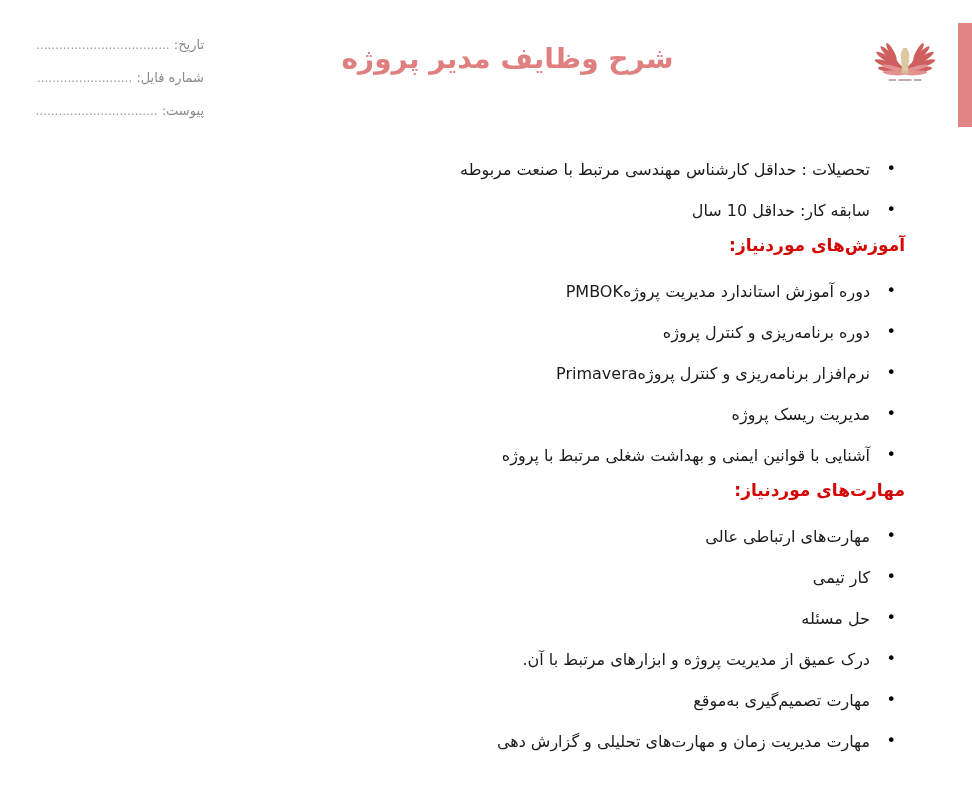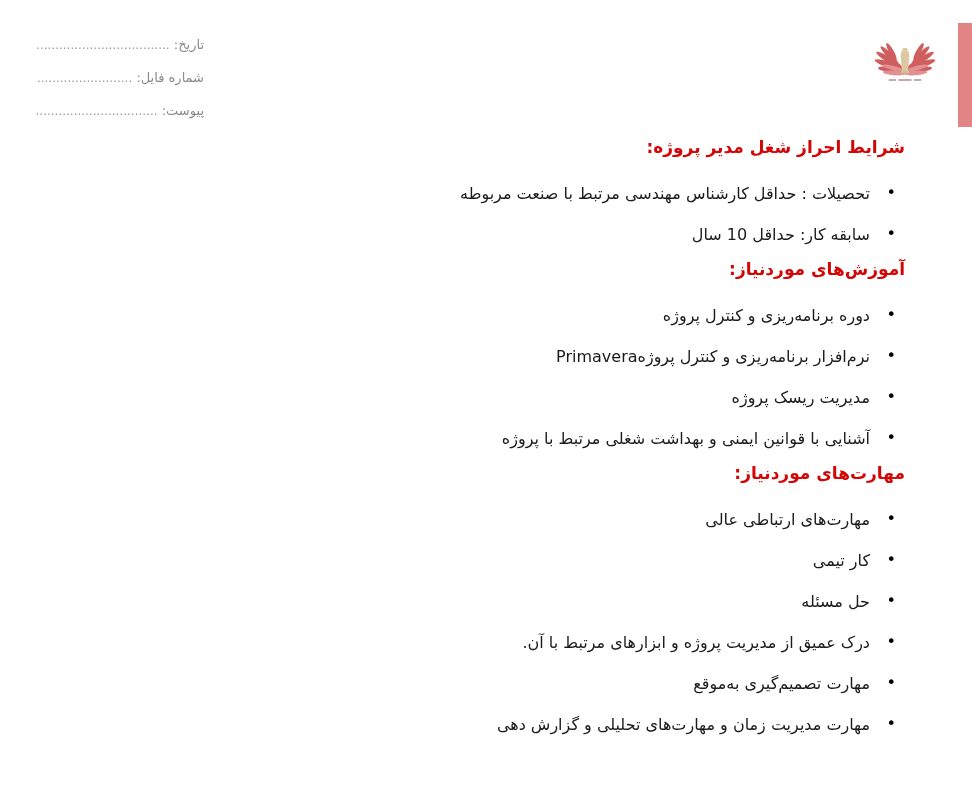--- a/index.html
+++ b/index.html
@@ -108,20 +108,21 @@
     <div class="meta-row">
       <span class="label">شماره فایل:</span>
       <span class="dots">......................................</span>
     </div>
     <div class="meta-row">
       <span class="label">پیوست:</span>
       <span class="dots">......................................</span>
     </div>
   </div>
 
+  <h1 class="doc-title">شرح وظایف مدیر پروژه</h1>
 
   <div class="logo">
     <svg viewBox="0 0 100 66" xmlns="http://www.w3.org/2000/svg">
 
       <g fill="#cf5f5f">
         <ellipse cx="63" cy="33" rx="15" ry="3.0" transform="rotate(-8 63 33)"></ellipse>
         <ellipse cx="65" cy="28" rx="17" ry="3.2" transform="rotate(-18 65 28)"></ellipse>
         <ellipse cx="66" cy="23" rx="16" ry="3.0" transform="rotate(-32 66 23)"></ellipse>
         <ellipse cx="66" cy="18" rx="13" ry="2.7" transform="rotate(-46 66 18)"></ellipse>
         <ellipse cx="64" cy="14" rx="10" ry="2.4" transform="rotate(-60 64 14)"></ellipse>
@@ -152,28 +153,28 @@
         <rect x="43" y="42.5" width="14" height="1.6" rx="0.8"></rect>
         <rect x="59" y="42.5" width="8" height="1.6" rx="0.8"></rect>
       </g>
     </svg>
   </div>
 
   <div class="side-bar"></div>
 
   <div class="content">
 
-    <h2 class="section-heading">شرایط احراز شغل مدیر پروژه:</h2>
     <ul class="bullet-list">
       <li>تحصیلات : حداقل کارشناس مهندسی مرتبط با صنعت مربوطه</li>
       <li>سابقه کار: حداقل 10 سال</li>
     </ul>
 
     <h2 class="section-heading">آموزش‌های موردنیاز:</h2>
     <ul class="bullet-list">
+      <li>دوره آموزش استاندارد مدیریت پروژهPMBOK</li>
       <li>دوره برنامه‌ریزی و کنترل پروژه</li>
       <li>نرم‌افزار برنامه‌ریزی و کنترل پروژهPrimavera</li>
       <li>مدیریت ریسک پروژه</li>
       <li>آشنایی با قوانین ایمنی و بهداشت شغلی مرتبط با پروژه</li>
     </ul>
 
     <h2 class="section-heading">مهارت‌های موردنیاز:</h2>
     <ul class="bullet-list">
       <li>مهارت‌های ارتباطی عالی</li>
       <li>کار تیمی</li>

